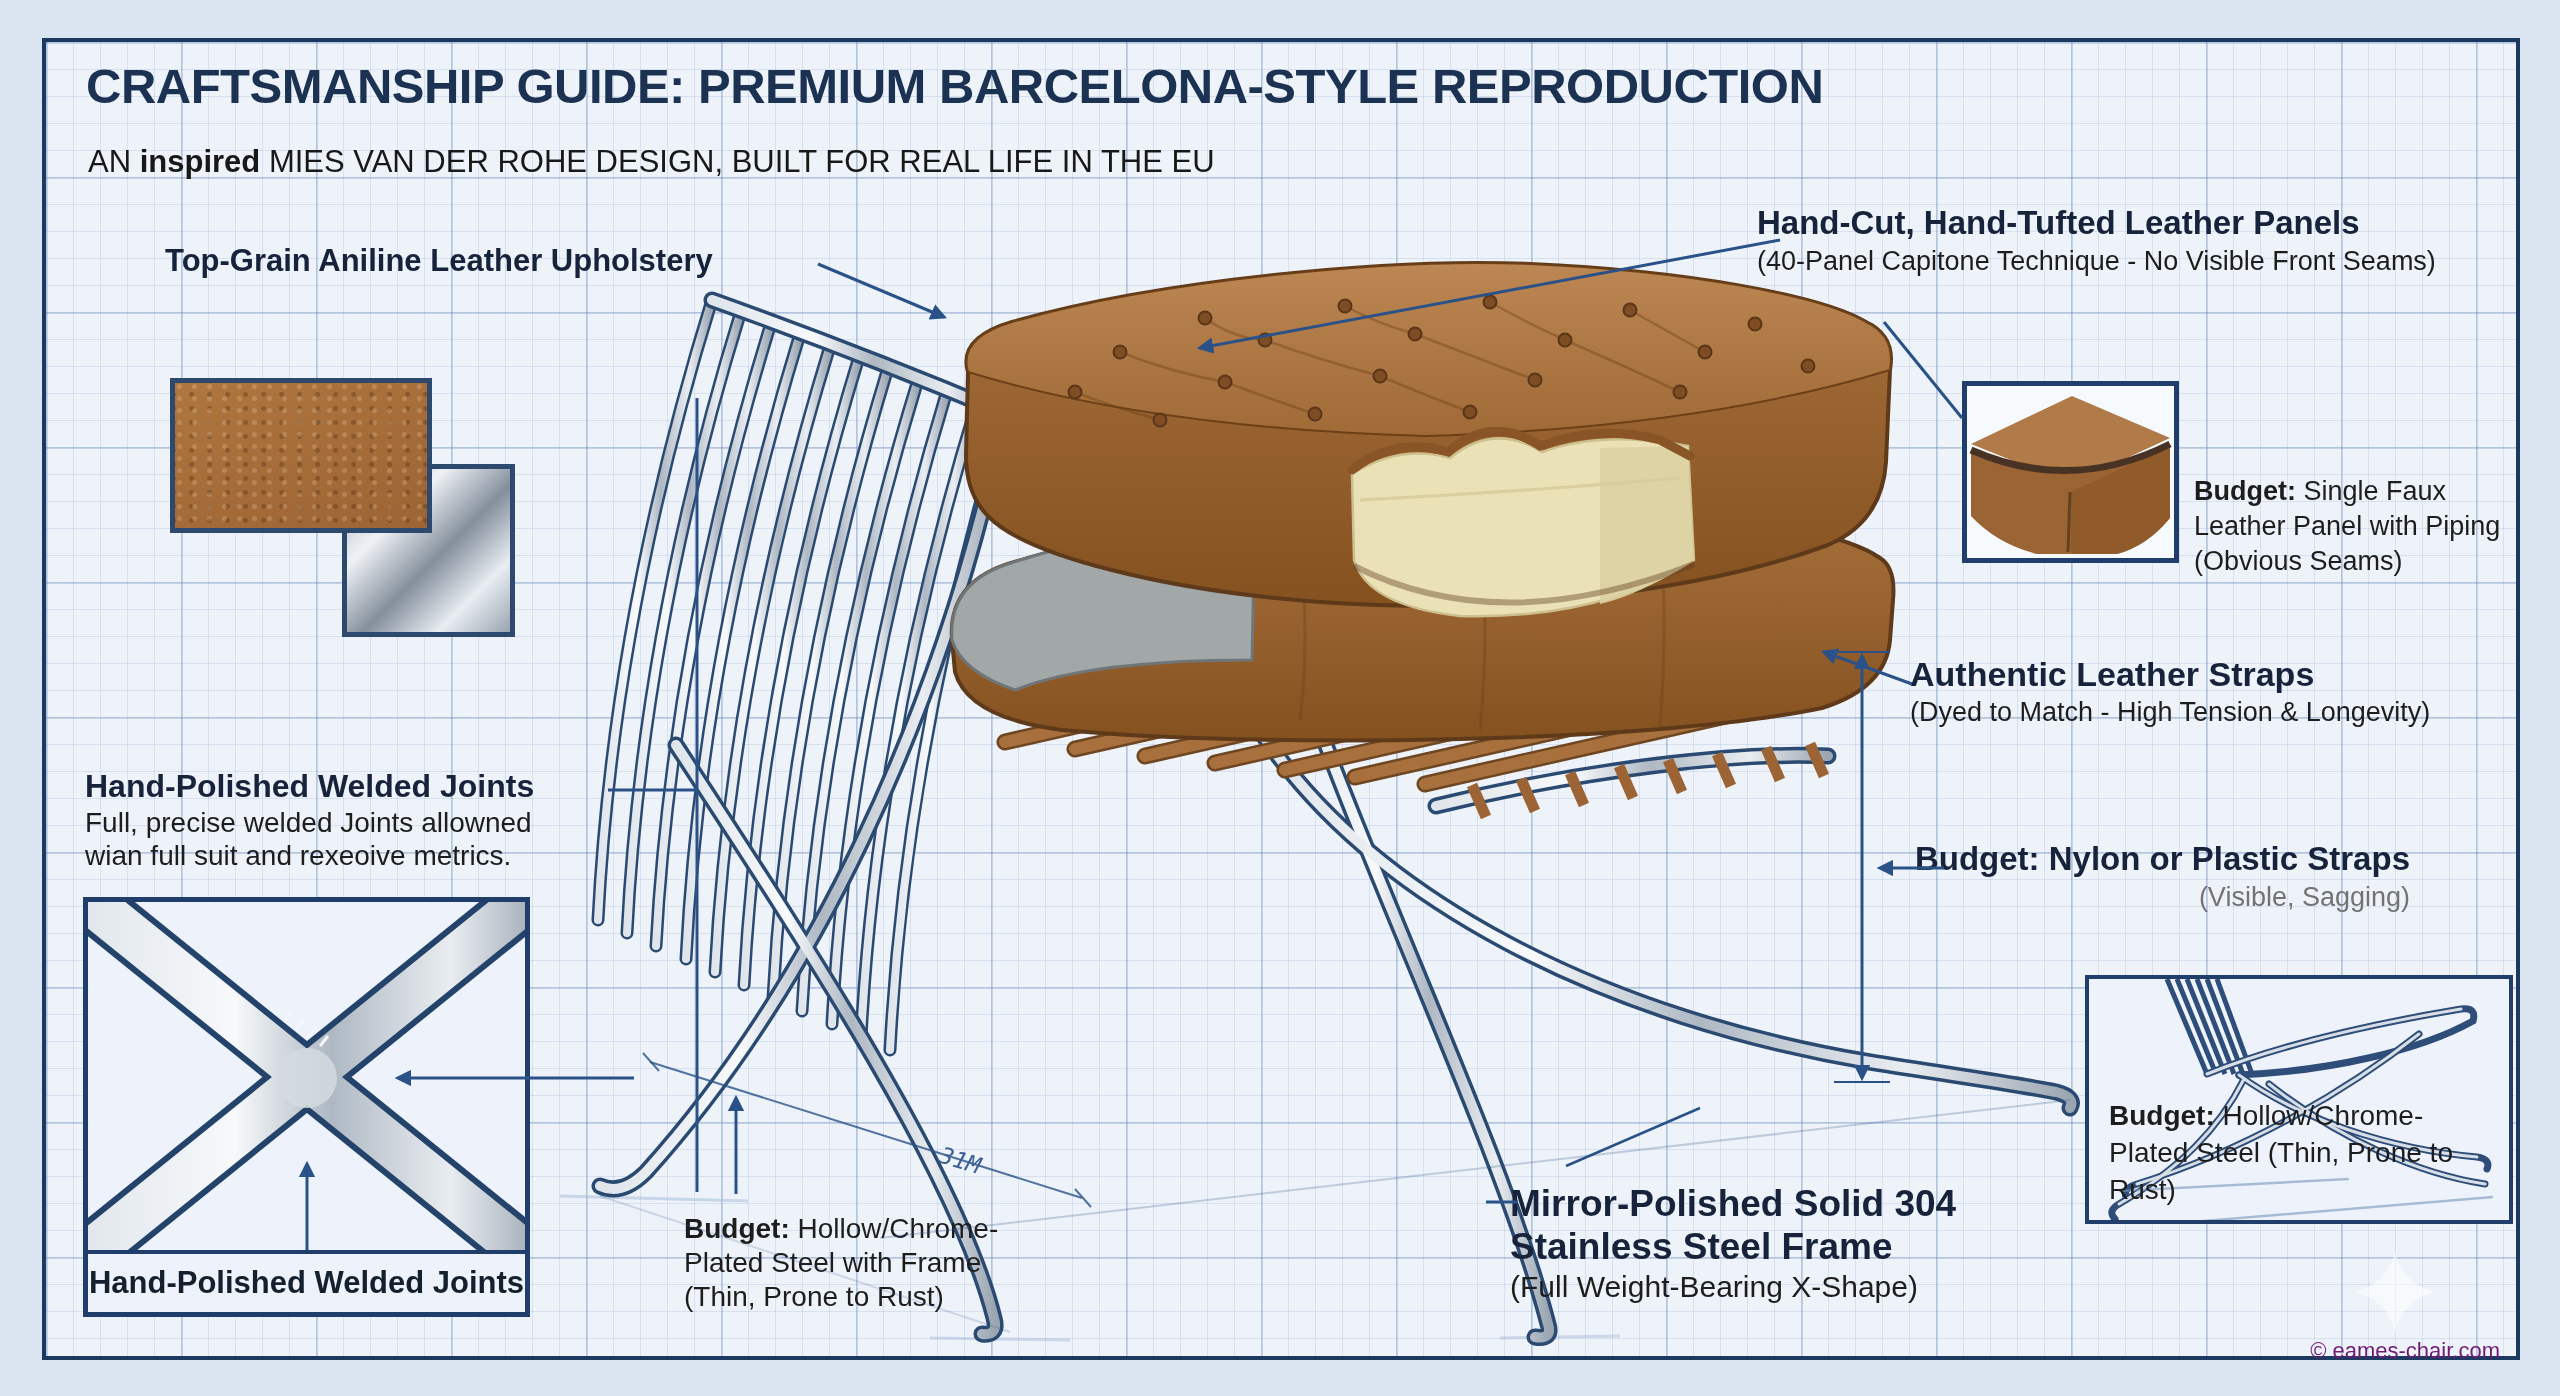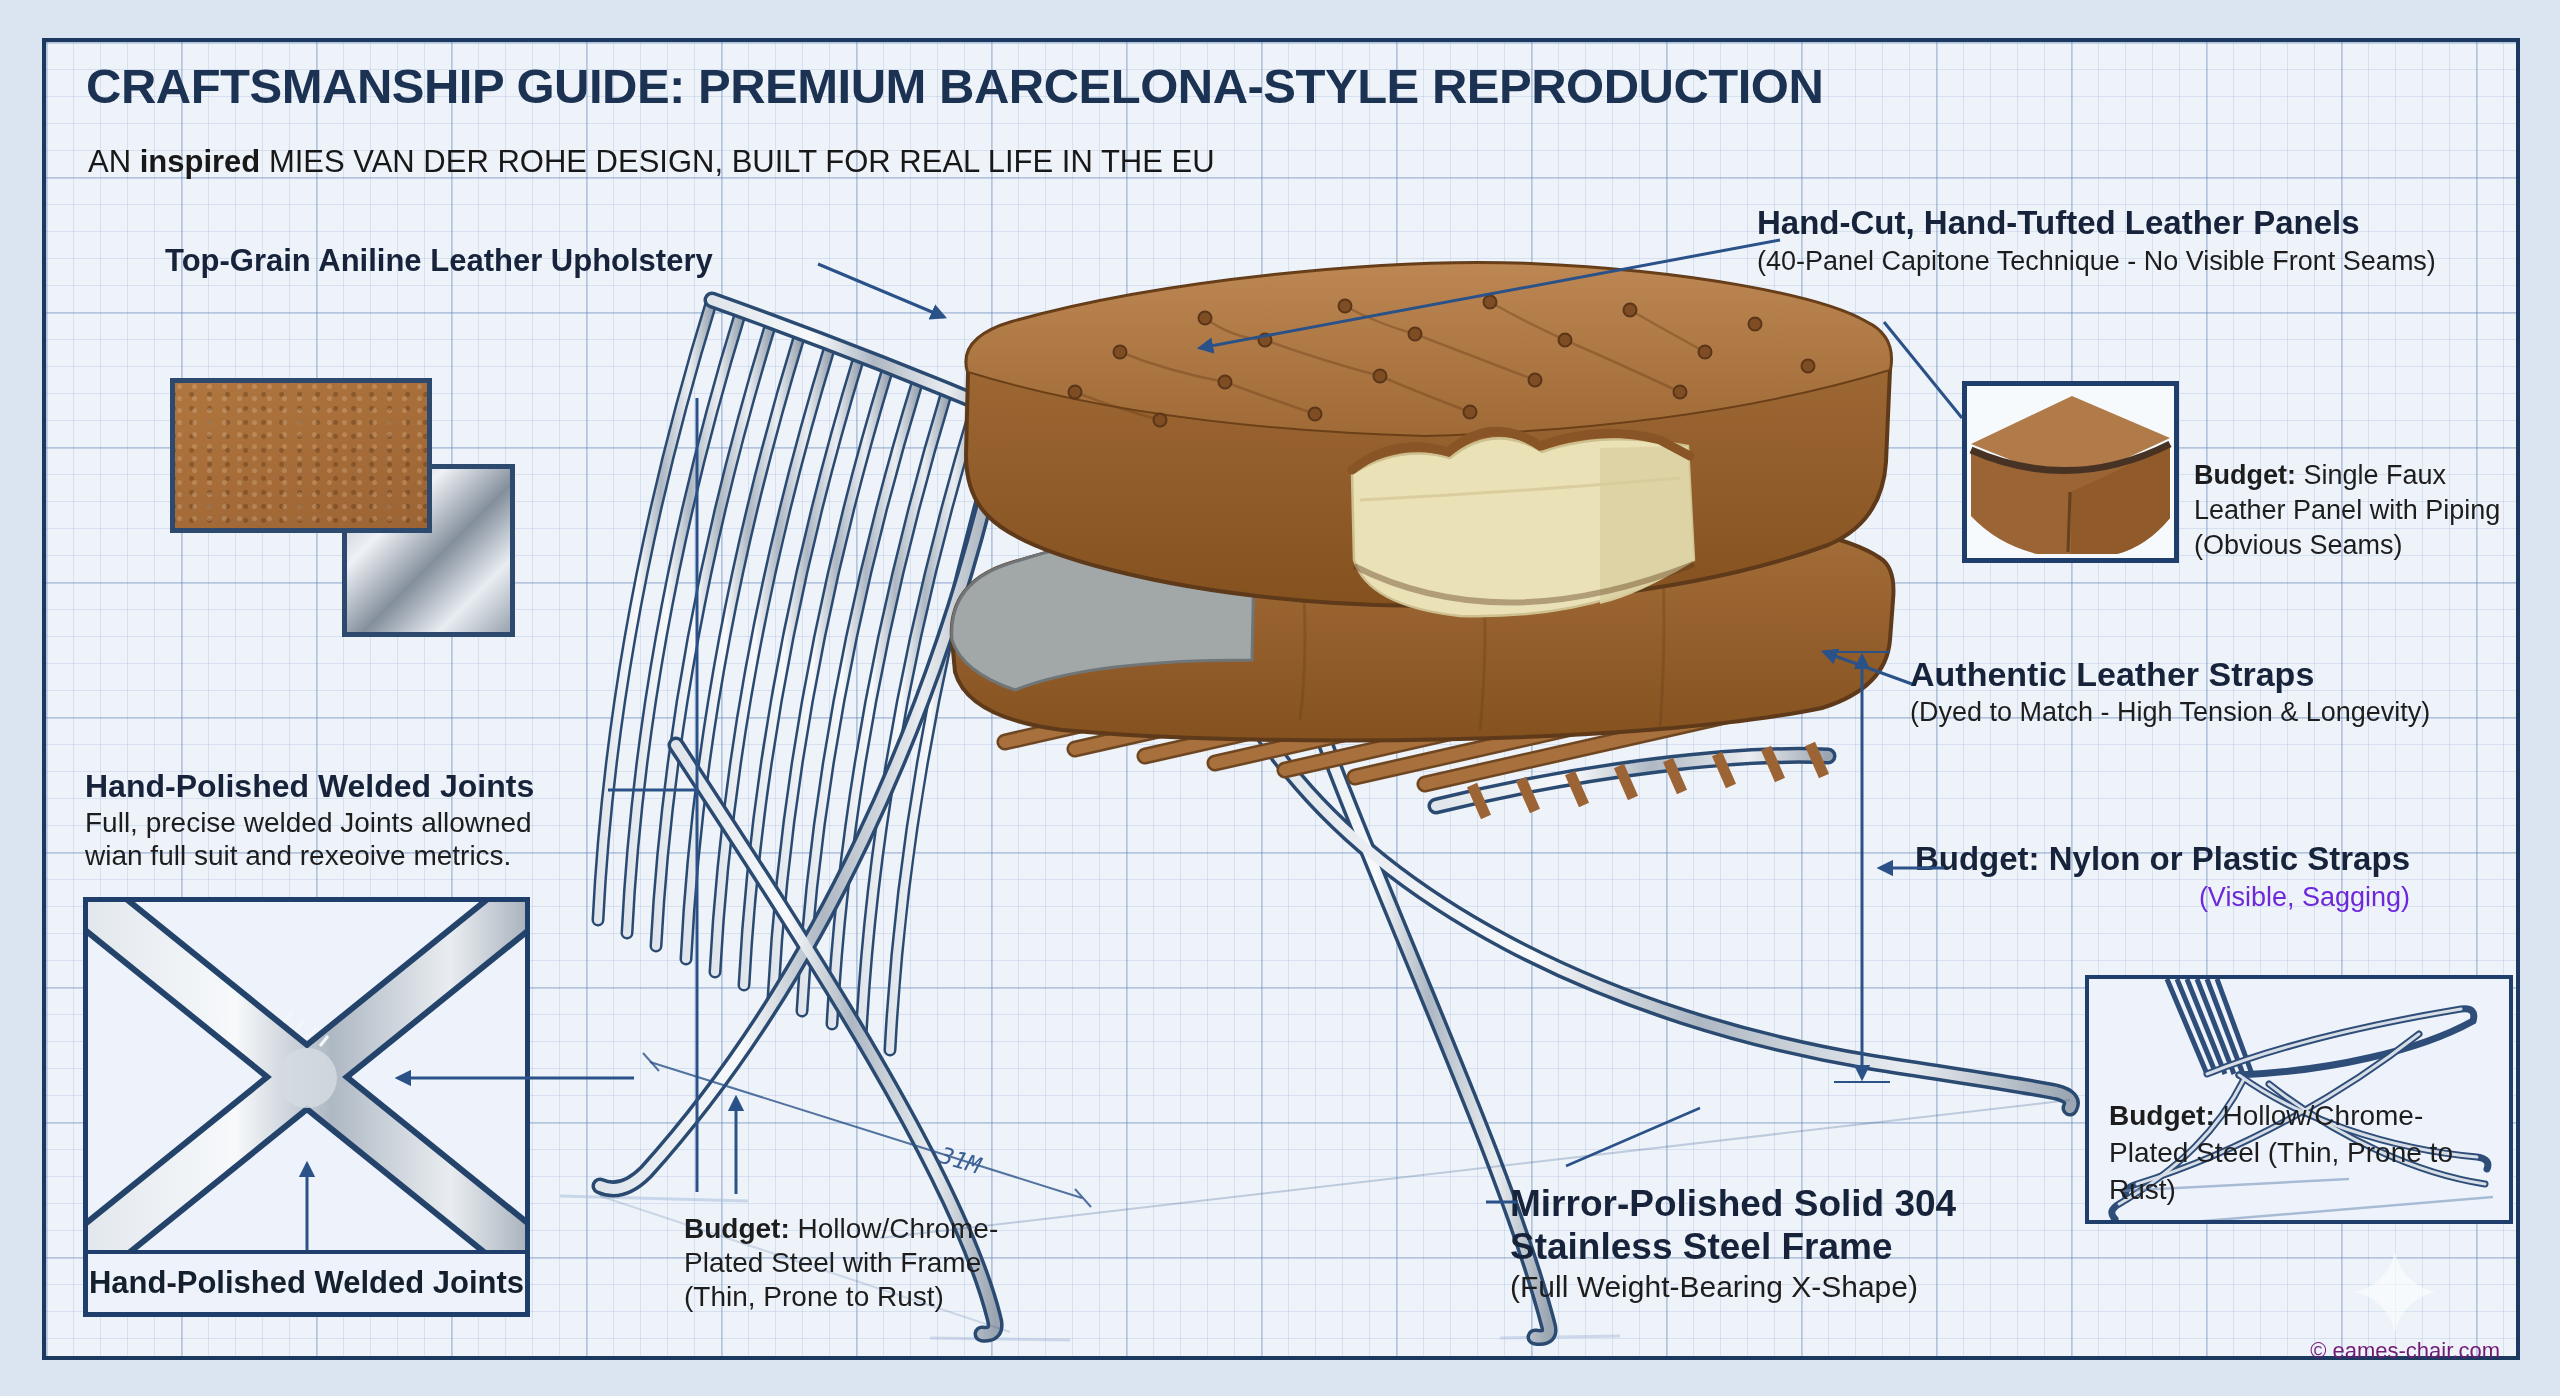--- a/index.html
+++ b/index.html
@@ -17,27 +17,27 @@
   .abs{position:absolute;}
   svg.layer{position:absolute;left:0;top:0;pointer-events:none;}
   .title{left:86px;top:58px;font-size:49px;font-weight:700;color:#1b3252;letter-spacing:-.5px;}
   .subtitle{left:88px;top:144px;font-size:31px;color:#181818;}
   .subtitle .b{font-weight:700;margin-top:39px;}
   .lbl{color:#16233a;}
   .c-uphol{left:165px;top:243px;font-size:31px;font-weight:700;}
   .c-panels{left:1757px;top:202px;}
   .c-panels .t{font-size:33px;font-weight:700;line-height:42px;color:#16233a;}
   .c-panels .d{font-size:27px;line-height:34px;color:#1d1d1d;}
-  .c-bpanel{left:2194px;top:458px;width:322px;font-size:27px;line-height:35px;color:#1d1d1d;}
+  .c-bpanel{left:2194px;top:474px;width:322px;font-size:27px;line-height:35px;color:#1d1d1d;}
   .c-straps{left:1910px;top:653px;}
   .c-straps .t{font-size:34px;font-weight:700;line-height:42px;color:#16233a;}
   .c-straps .d{font-size:27px;line-height:34px;color:#1d1d1d;}
   .c-bstraps{right:150px;top:838px;text-align:right;}
   .c-bstraps .t{font-size:33px;font-weight:700;line-height:42px;color:#16233a;}
-  .c-bstraps .d{font-size:27px;line-height:34px;color:#6d28d9;}
+  .c-bstraps .d{font-size:27px;line-height:34px;color:#737373;}
   .c-welded{left:85px;top:766px;}
   .c-welded .t{font-size:32px;font-weight:700;line-height:40px;color:#16233a;}
   .c-welded .d{font-size:28px;line-height:33px;color:#1d1d1d;}
   .c-steel{left:1510px;top:1182px;}
   .c-steel .t{font-size:37px;font-weight:700;line-height:43px;color:#16233a;}
   .c-steel .d{font-size:30px;line-height:38px;color:#1d1d1d;}
   .c-bcenter{left:684px;top:1212px;width:336px;font-size:28px;line-height:34px;color:#1d1d1d;}
   .b{font-weight:700;}
   .swatch{position:absolute;border:5px solid #2d4a6e;box-sizing:border-box;}
   .sw-leather{left:170px;top:378px;width:262px;height:155px;z-index:2;

